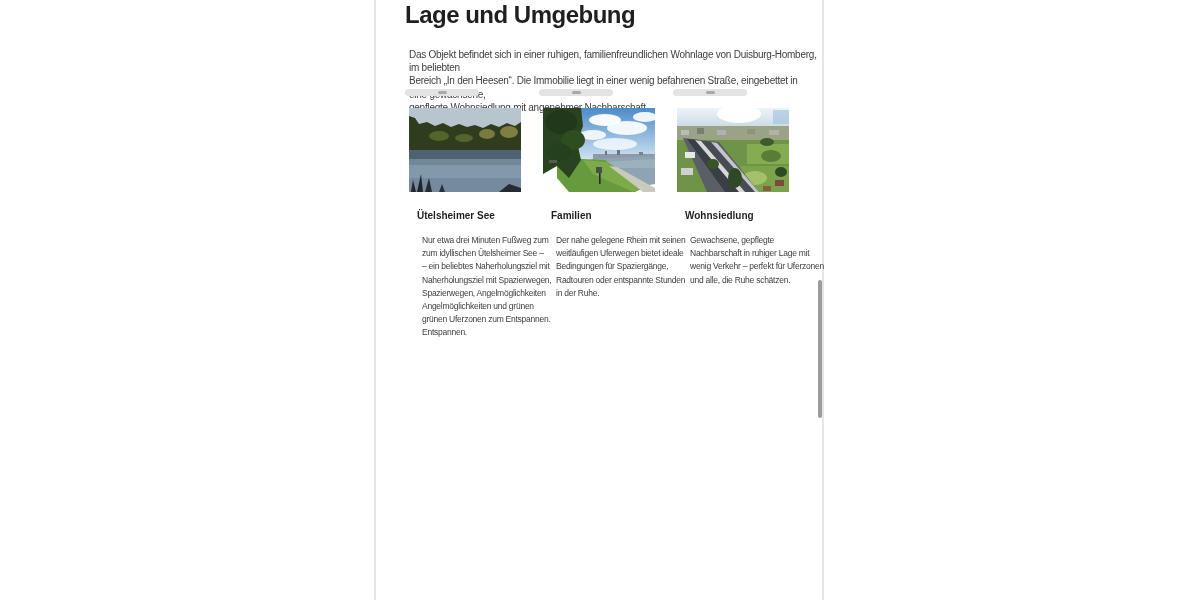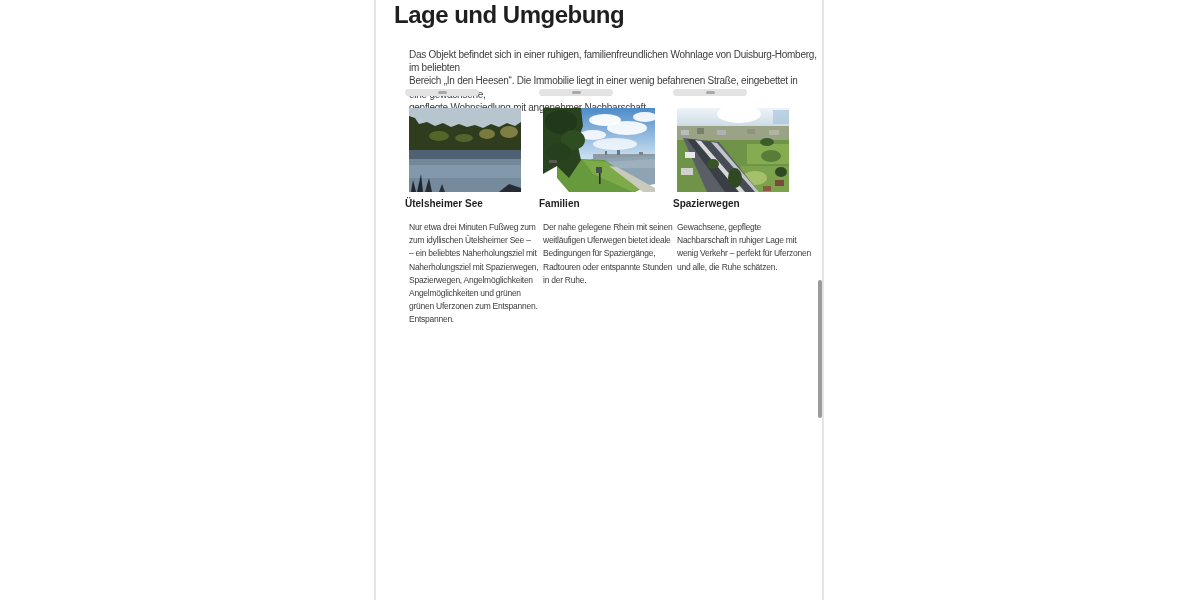--- a/index.html
+++ b/index.html
@@ -10,21 +10,21 @@
   }
   .edge-line{
     position:absolute;top:0;bottom:0;width:2px;background:#e5e5e5;
   }
   .edge-left{left:374px;}
   .edge-right{left:822px;}
   .page{
     position:absolute;left:376px;top:0;width:446px;height:600px;background:#ffffff;
   }
   .page-title{
-    position:absolute;left:18px;top:1px;
+    position:absolute;left:29px;top:1px;
     font-size:24px;font-weight:bold;letter-spacing:-0.5px;color:#1f1f1f;
     white-space:nowrap;margin:0;
   }
   .intro{
     position:absolute;left:29px;top:44px;
     font-size:10px;line-height:13.2px;letter-spacing:-0.25px;color:#3d3d3d;
     white-space:pre-line;margin:4px;
   }
   .cards{position:absolute;left:29px;top:88px;width:410px;height:240px;}
   .card{position:absolute;top:0;width:134px;}
@@ -36,26 +36,26 @@
   .hscroll-pill .dash{
     position:absolute;left:33px;top:2px;width:9px;height:3px;border-radius:2px;
     background:#a8a8a8;display:block;
   }
   .photo{
     position:absolute;left:4px;top:20px;width:112px;height:84px;overflow:hidden;
   }
   .photo svg{display:block;width:112px;height:84px;}
   .card-title{
     position:absolute;left:0;top:110px;
-    font-size:10px;font-weight:bold;color:#1f1f1f;white-space:nowrap;margin:0;
+    font-size:10px;font-weight:bold;color:#1f1f1f;white-space:nowrap;margin:12px;
   }
   .card-text{
     position:absolute;left:0;top:129px;width:134px;
     font-size:8.5px;line-height:13.2px;letter-spacing:-0.25px;color:#3d3d3d;
-    white-space:pre-line;margin:4px;
+    white-space:pre-line;margin:17px;
   }
   .vscroll-thumb{
     position:absolute;left:818px;top:280px;width:4px;height:138px;
     background:#9b9b9b;border-radius:2px;
   }
 </style>
 </head>
 <body>
 
 <div class="edge-line edge-left"></div>
@@ -183,21 +183,21 @@
           <rect x="8" y="44" width="10" height="6" fill="#e8e8e8"></rect>
           <rect x="4" y="60" width="12" height="7" fill="#d0d0d0"></rect>
           <ellipse cx="58" cy="70" rx="7" ry="10" fill="#2f4a22"></ellipse>
           <ellipse cx="36" cy="56" rx="6" ry="5" fill="#375526"></ellipse>
           <ellipse cx="104" cy="64" rx="6" ry="5" fill="#2f4a22"></ellipse>
           <ellipse cx="90" cy="34" rx="7" ry="4" fill="#3c5c2a"></ellipse>
           <rect x="98" y="72" width="9" height="6" fill="#7a4a3a"></rect>
           <rect x="86" y="78" width="8" height="5" fill="#8a5a42"></rect>
         </svg>
       </div>
-      <h3 class="card-title">Spazierwegen</h3>
+      <h3 class="card-title">Wohnsiedlung</h3>
       <p class="card-text">Gewachsene, gepflegte
 Nachbarschaft in ruhiger Lage mit
 wenig Verkehr – perfekt für Uferzonen
 und alle, die Ruhe schätzen.</p>
     </div>
 
   </div>
 </div>
 
 <div class="vscroll-thumb"></div>

